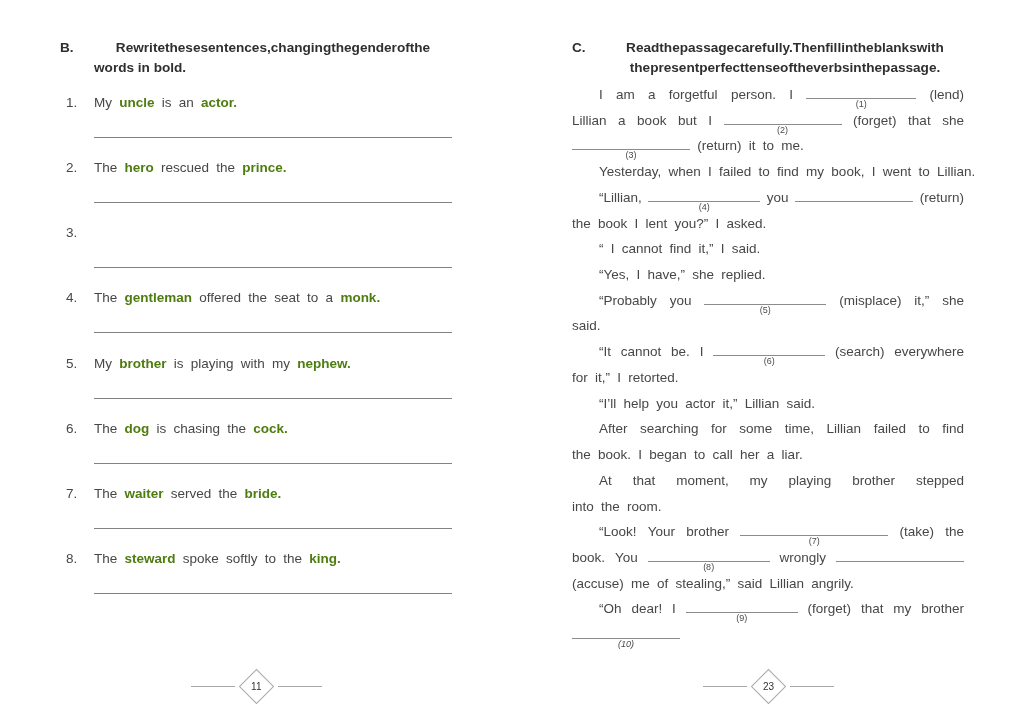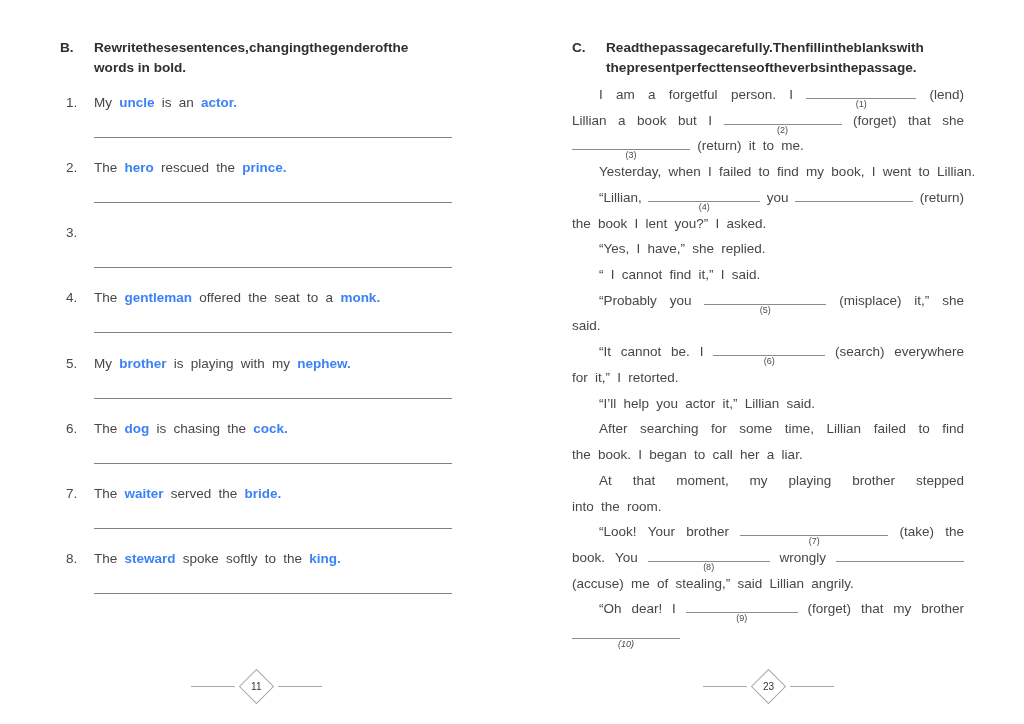--- a/index.html
+++ b/index.html
@@ -13,28 +13,28 @@
   #pageR{left:572px}
 
   
   .sec-head{
     position:absolute;top:8px;left:0;right:0;
     display:grid;grid-template-columns:34px 1fr;
     font-weight:bold;font-size:13.6px;color:#2f2f2f;
   }
   .sec-label{line-height:19.6px}
   .hline{height:19.6px;line-height:19.6px;white-space:nowrap}
-  .hline.jflex{display:flex;justify-content:flex-start;white-space:normal}
+  .hline.jflex{display:flex;justify-content:center;white-space:normal}
 
   
   .items{position:absolute;top:64px;left:0;right:0;font-size:13.5px}
   .item{position:relative;height:65.15px}
   .inum{position:absolute;left:6px;top:0;line-height:17px}
   .sent{position:absolute;left:34px;top:0;right:0;line-height:17px;white-space:nowrap;word-spacing:3.5px}
-  .sent b{color:#3b82f6}
+  .sent b{color:#4d7c0f}
   .ansline{position:absolute;left:34px;right:0;top:43px;height:1px;background:#828282}
 
   
   .passage{position:absolute;top:52px;left:0;right:0;font-size:13.5px}
   .pl{height:25.72px;position:relative}
   .pl.plain{line-height:25.72px;white-space:nowrap;word-spacing:3.5px}
   .pl.jflex{display:flex;justify-content:space-between;align-items:baseline;line-height:25.72px}
   .pl.ind{padding-left:27px}
   .w{white-space:nowrap}
   .blank{
@@ -190,22 +190,22 @@
         <span class="blank" style="width: 112px;">
           <span class="bnum">(4)</span>
         </span>
         <span class="w">you</span>
         <span class="blank" style="width: 118px;">
           <span class="bnum"></span>
         </span>
         <span class="w">(return)</span>
       </div>
       <div class="pl plain"><span>the book I lent you?” I asked.</span></div>
+      <div class="pl plain ind"><span>“ I cannot find it,” I said.</span></div>
       <div class="pl plain ind"><span>“Yes, I have,” she replied.</span></div>
-      <div class="pl plain ind"><span>“ I cannot find it,” I said.</span></div>
       <div class="pl jflex ind">
         <span class="w">“Probably</span>
         <span class="w">you</span>
         <span class="blank" style="width: 122px;">
           <span class="bnum">(5)</span>
         </span>
         <span class="w">(misplace)</span>
         <span class="w">it,”</span>
         <span class="w">she</span>
       </div>

